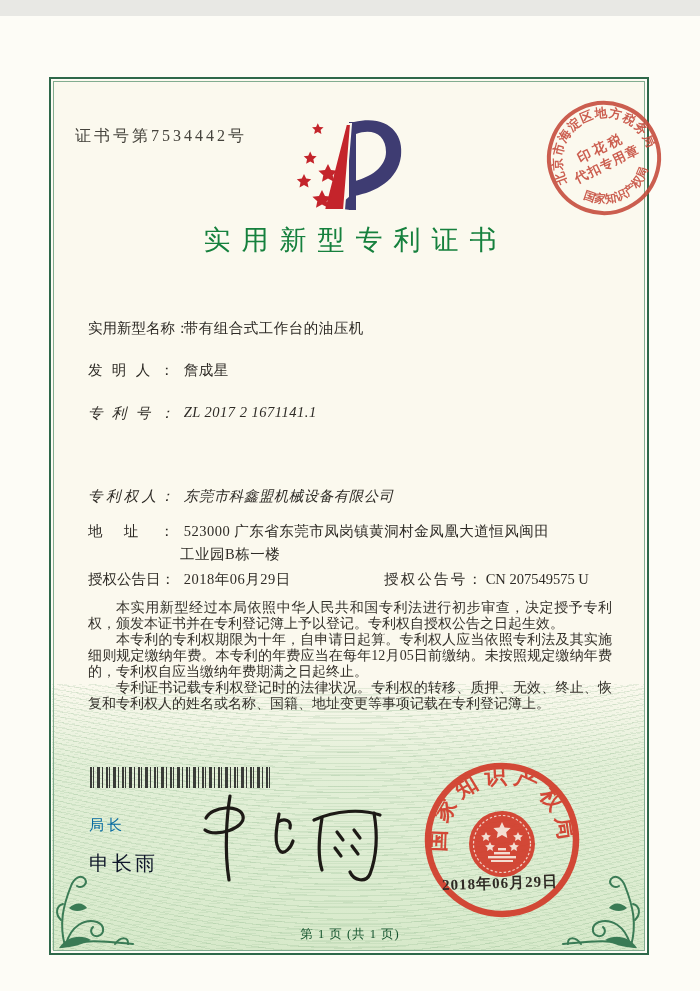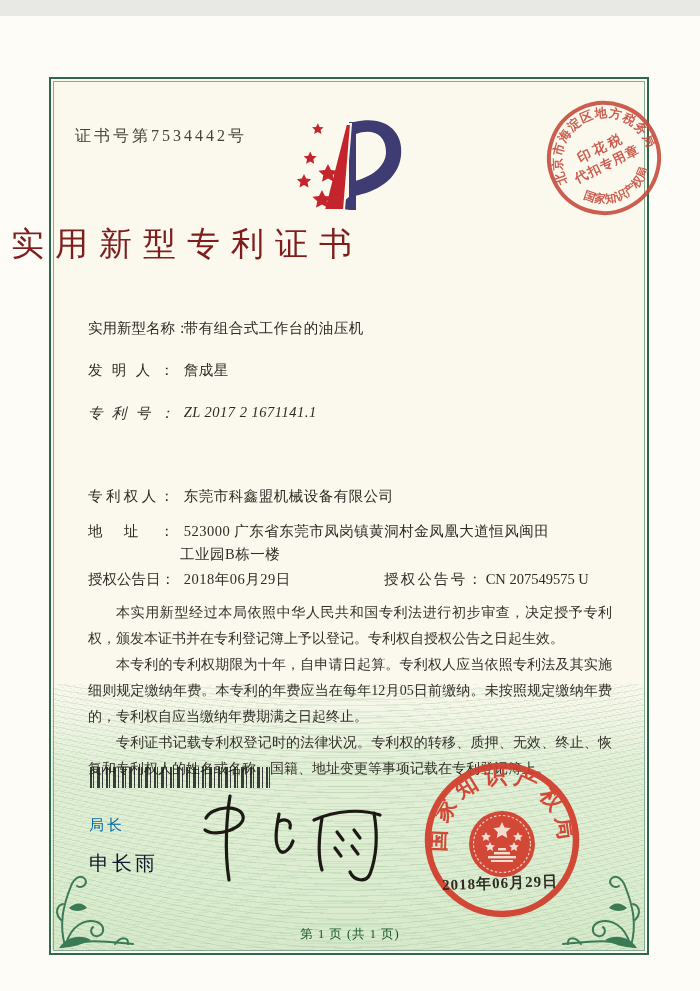--- a/index.html
+++ b/index.html
@@ -18,30 +18,30 @@
       repeating-radial-gradient(130% 70% at 50% 160%, rgba(90,150,95,.14) 0 1px, rgba(0,0,0,0) 1px 5px),
       repeating-radial-gradient(140% 80% at 50% -60%, rgba(90,150,95,.10) 0 1px, rgba(0,0,0,0) 1px 6px),
       linear-gradient(to bottom, rgba(219,236,208,0) 0%, rgba(219,236,208,.75) 30%, #dcecd0 75%, #d7e9ca 100%);
   }
   .frame-outer{position:absolute;left:49px;top:61px;width:596px;height:874px;border:2px solid #2e684a;}
   .frame-inner{position:absolute;inset:2px;border:1px solid #82ad90;}
   .cert-no{position:absolute;left:75px;top:110px;font-size:16px;letter-spacing:3px;color:#45433c;}
   .logo{position:absolute;left:276px;top:96px;width:148px;height:114px;}
   .tax-stamp{position:absolute;left:528px;top:64px;width:152px;height:158px;opacity:.88;}
   .title{
-    position:absolute;left:0;right:0;top:206px;text-align:left;
-    font-size:33px;letter-spacing:11px;color:#7f1d1d;font-weight:500;text-indent:11px;
+    position:absolute;left:0;right:0;top:206px;text-align:center;
+    font-size:27px;letter-spacing:11px;color:#15803d;font-weight:500;text-indent:11px;
   }
   .field{position:absolute;left:88px;font-size:14.5px;white-space:nowrap;}
   .field .lab{display:inline-block;width:86px;text-align:justify;text-align-last:justify;vertical-align:top;}
   .field .val{display:inline-block;margin-left:6px;letter-spacing:.5px;}
   .addr2{position:absolute;left:180px;font-size:14.5px;letter-spacing:.5px;}
   .grant-no{position:absolute;left:384px;font-size:14.5px;white-space:nowrap;}
   .grant-no .lab{display:inline-block;width:98px;text-align:justify;text-align-last:justify;}
-  .paras{position:absolute;left:88px;top:584px;width:524px;font-size:14px;line-height:26px;color:#33302a;}
+  .paras{position:absolute;left:88px;top:584px;width:524px;font-size:14px;line-height:16px;color:#33302a;}
   .paras p{margin:0;text-indent:2em;text-align:justify;}
   .barcode{
     position:absolute;left:90px;top:751px;width:183px;height:21px;opacity:.85;
     background:repeating-linear-gradient(90deg,#1d1d1d 0 2px,rgba(0,0,0,0) 2px 3px,#1d1d1d 3px 4px,rgba(0,0,0,0) 4px 7px,#1d1d1d 7px 10px,rgba(0,0,0,0) 10px 12px,#1d1d1d 12px 13px,rgba(0,0,0,0) 13px 16px);
   }
   .signer-title{position:absolute;left:89px;top:800px;font-size:15px;letter-spacing:3px;color:#0369a1;}
   .signer-name{position:absolute;left:89px;top:834px;font-size:20px;letter-spacing:3px;color:#0f172a;text-align:right;}
   .signature{position:absolute;left:186px;top:772px;width:205px;height:100px;}
   .office-seal{position:absolute;left:414px;top:744px;width:176px;height:164px;opacity:.92;}
   .seal-date{
@@ -136,21 +136,21 @@
     <span class="val">带有组合式工作台的油压机</span>
   </div>
   <div class="field" style="top:345px;">
     <span class="lab">发明人：</span>
     <span class="val">詹成星</span>
   </div>
   <div class="field" style="top:388px;font-style:italic;">
     <span class="lab">专利号：</span>
     <span class="val">ZL 2017 2 1671141.1</span>
   </div>
-  <div class="field" style="top:471px;">
+  <div class="field" style="top:471px;font-style:italic;">
     <span class="lab">专利权人：</span>
     <span class="val">东莞市科鑫盟机械设备有限公司</span>
   </div>
   <div class="field" style="top:506px;">
     <span class="lab">地址：</span>
     <span class="val">523000 广东省东莞市凤岗镇黄洞村金凤凰大道恒风闽田</span>
   </div>
   <div class="addr2" style="top:529px;">工业园B栋一楼</div>
 
   <div class="field" style="top:554px;">

